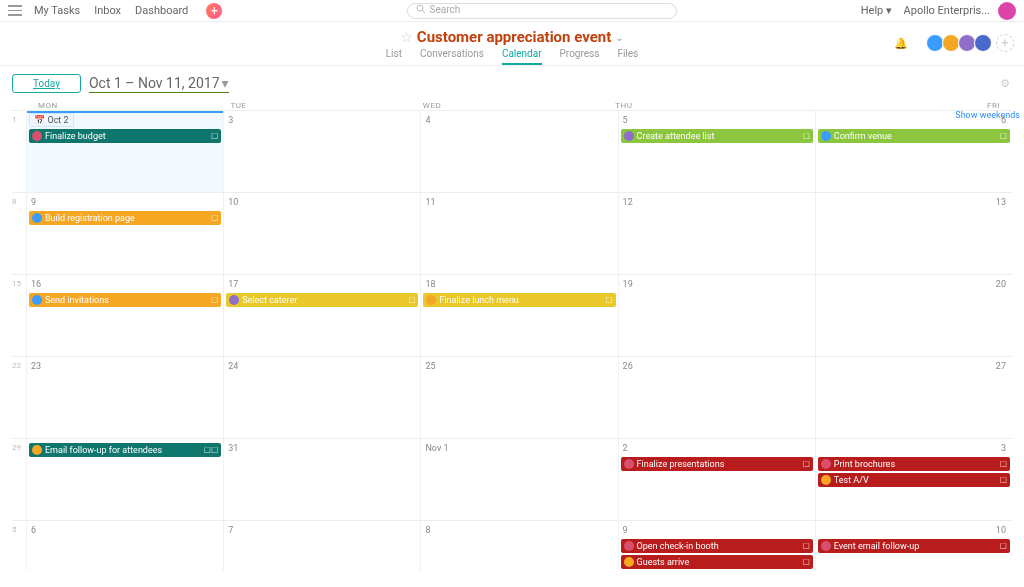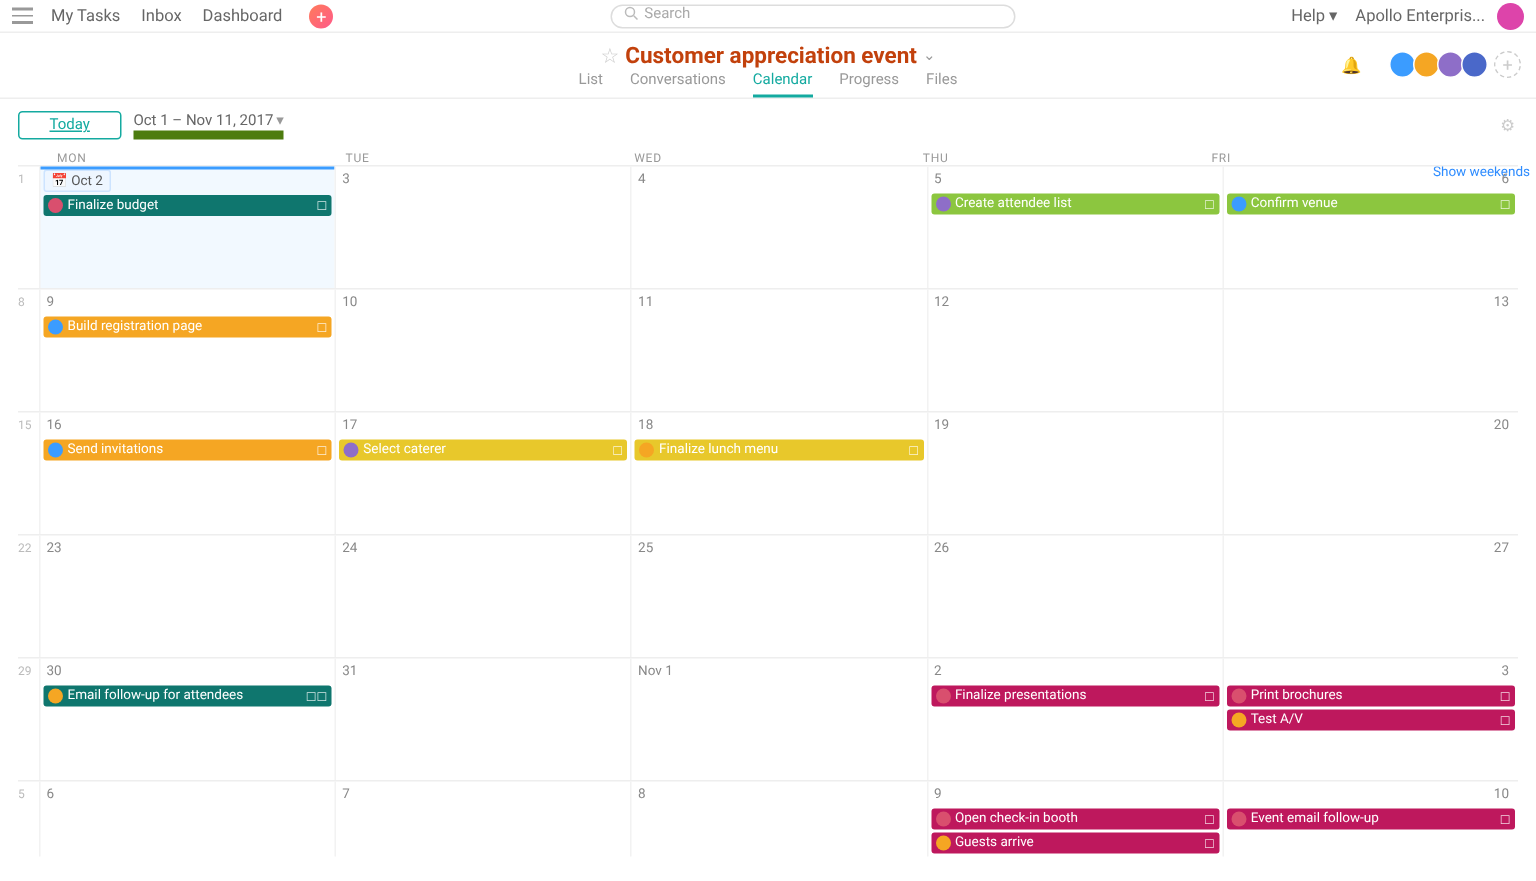--- a/index.html
+++ b/index.html
@@ -28,21 +28,21 @@
 .proj-tab { padding-bottom: 4px; cursor: pointer; }
 .proj-tab.active { color: #14aaa0; border-bottom: 2px solid #14aaa0; }
 .proj-right { position: absolute; right: 10px; top: 12px; display: flex; align-items: center; gap: 2px; }
 .proj-right .member { width: 18px; height: 18px; border-radius: 50%; border: 1px solid #fff; margin-left: -4px; }
 .proj-right .add-member { width: 18px; height: 18px; border-radius: 50%; border: 1px dashed #ccc; color: #ccc; display: flex; align-items: center; justify-content: center; font-size: 12px; margin-left: 2px; cursor: pointer; }
 .bell { color: #ccc; margin-right: 4px; }
 
 
 .cal-toolbar { display: flex; align-items: center; padding: 8px 12px; position: relative; }
 .today-btn { border: 1px solid #14aaa0; color: #14aaa0; border-radius: 3px; padding: 3px 20px; font-size: 10px; cursor: pointer; margin-right: 8px; text-decoration: underline; }
-.daterange { color: #666; font-size: 10px; border-bottom: 6px solid #4d7c0f; padding-bottom: 1px; cursor: pointer; text-align: right; }
+.daterange { color: #666; font-size: 14px; border-bottom: 1px solid #4d7c0f; padding-bottom: 1px; cursor: pointer; text-align: right; }
 .daterange .chev2 { color: #999; margin-left: 2px; }
 .gear { position: absolute; right: 14px; color: #ccc; cursor: pointer; }
 
 
 .cal-head { display: grid; grid-template-columns: 14px repeat(5, 1fr); padding: 0 12px; font-size: 8px; color: #999; font-weight: 400; letter-spacing: 0.5px; }
 .cal-head .wk { visibility: hidden; }
 .show-wknd { color: #2e8cff; font-size: 9px; position: absolute; right: 4px; cursor: pointer; }
 .head-row { position: relative; padding: 0 12px; }
 
 .weeks { padding: 0 12px; }
@@ -57,21 +57,21 @@
 .day.today { background: #f2f9ff; }
 .today-indicator { height: 2px; background: #3b9cff; position: absolute; top: 0; left: 0; right: 0; }
 
 .task { height: 14px; border-radius: 2px; display: flex; align-items: center; padding: 0 3px; margin-top: 2px; color: #fff; font-size: 9px; cursor: pointer; overflow: hidden; white-space: nowrap; position: relative; }
 .task .tav { width: 10px; height: 10px; border-radius: 50%; margin-right: 3px; flex-shrink: 0; }
 .task .tcheck { margin-left: auto; font-size: 8px; opacity: 0.8; }
 .task.blue { background: #0f766e; }
 .task.green { background: #8cc63f; }
 .task.orange { background: #f5a623; }
 .task.yellow { background: #e8c82b; }
-.task.pink { background: #be185d; text-align: center; }
+.task.pink { background: #b91c1c; text-align: center; }
 </style>
 </head>
 <body>
 
 <div class="topbar">
   <div class="hamburger">
       <span></span>
       <span></span>
       <span></span>
     </div>
@@ -123,21 +123,21 @@
   <span class="gear">⚙</span>
 </div>
 
 <div class="head-row">
   <div class="cal-head">
     <div class="wk"></div>
     <div>MON</div>
     <div>TUE</div>
     <div>WED</div>
     <div>THU</div>
-    <div style="">FRI</div>
+    <div style="text-align:right;">FRI</div>
   </div>
   <span class="show-wknd">Show weekends</span>
 </div>
 
 <div class="weeks">
 
   <div class="week">
     <div class="wkno">1</div>
     <div class="day today">
       <div class="today-indicator"></div>
@@ -245,21 +245,20 @@
         <div class="daynum">26</div>
       </div>
     <div class="day">
         <div class="daynum right">27</div>
       </div>
   </div>
 
   <div class="week">
     <div class="wkno">29</div>
     <div class="day">
-        <div class="daynum">30</div>
       <div class="task blue">
           <div class="tav" style="background:#f5a623"></div>
           <span>Email follow-up for attendees</span>
           <span class="tcheck">☐☐</span>
         </div>
     </div>
     <div class="day">
         <div class="daynum">31</div>
       </div>
     <div class="day">

